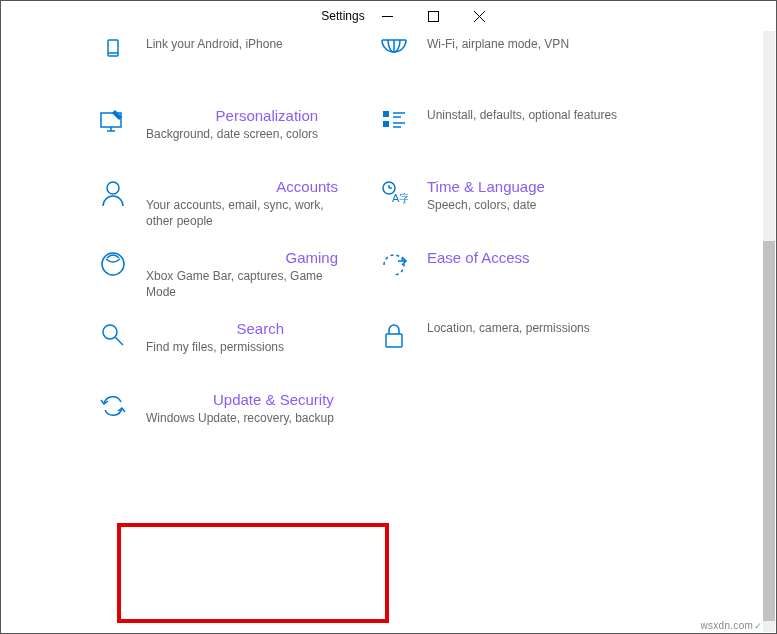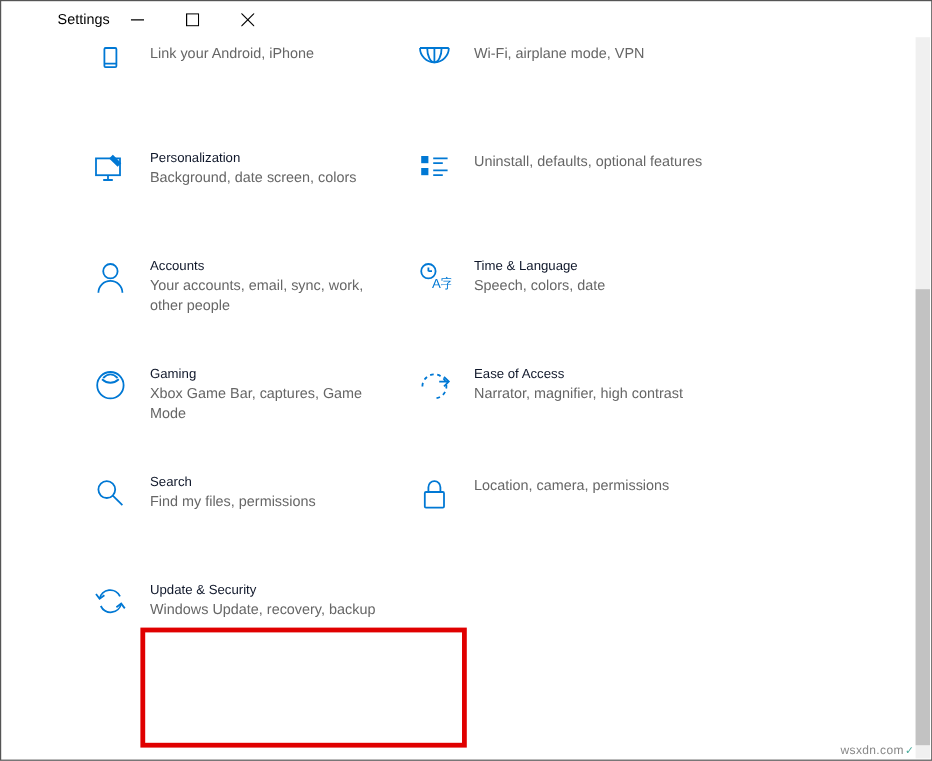--- a/index.html
+++ b/index.html
@@ -1,29 +1,29 @@
 <!DOCTYPE html>
 <html><head>
   <meta charset="utf-8">
   <style>
     * { box-sizing: border-box; margin: 0; padding: 0; }
     body { font-family: "Segoe UI", -apple-system, sans-serif; font-size: 14px; color: #000; background: #fff; width: 777px; height: 634px; overflow: hidden; position: relative; }
     .window { width: 777px; height: 634px; border: 1px solid #555; position: relative; background: #fff; }
-    .titlebar { height: 30px; display: flex; align-items: center; justify-content: flex-start; padding-left: 10px; margin-left: 37px; }
+    .titlebar { height: 30px; display: flex; align-items: center; justify-content: center; padding-left: 10px; margin-left: 37px; }
     .titlebar-title { font-size: 12px; }
     .win-controls { display: flex; height: 100%; }
     .win-btn { width: 46px; display: flex; align-items: center; justify-content: center; cursor: default; }
     .win-btn svg { stroke: #000; stroke-width: 1; fill: none; }
     .content { position: absolute; top: 30px; left: 0; right: 12px; bottom: 0; overflow: hidden; }
-    .grid { display: grid; grid-template-columns: 270px 270px; column-gap: 0; row-gap: 30px; padding-left: 76px; padding-top: 5px; }
+    .grid { display: grid; grid-template-columns: 270px 270px; column-gap: 0; row-gap: 30px; padding-left: 97px; padding-top: 5px; gap: 11px; }
     .tile { display: flex; gap: 18px; align-items: flex-start; width: 250px; min-height: 60px; cursor: default; }
     .tile-icon { width: 30px; height: 30px; flex-shrink: 0; display: flex; align-items: flex-start; justify-content: center; color: #0f172a; margin-top: 2px; }
     .tile-icon svg { stroke: #0078d4; fill: none; stroke-width: 1.5; }
     .tile-text { display: flex; flex-direction: column; gap: 2px; padding-right: 10px; }
-    .tile-title { font-size: 11px; color: #0f172a; }
+    .tile-title { font-size: 15px; color: #8b5cf6; text-align: right; }
     .tile-desc { font-size: 12px; color: #666; line-height: 1.35; }
     .highlight { position: absolute; border: 4px solid #e00000; pointer-events: none; }
     .scrollbar { position: absolute; right: 1px; top: 30px; bottom: 1px; width: 12px; background: #f0f0f0; }
     .scrollbar-thumb { position: absolute; left: 0; right: 0; top: 210px; height: 380px; background: #c2c2c2; }
     .watermark { position: absolute; right: 14px; bottom: 2px; font-size: 10px; color: #888; letter-spacing: 0.3px; text-align: right; }
     .watermark::after { content: "✓"; color: #4a9; font-size: 9px; margin-left: 1px; }
   </style>
 </head>
 <body>
 
@@ -159,21 +159,20 @@
 
       <div class="tile">
         <div class="tile-icon">
           <svg width="28" height="26" viewBox="0 0 28 26">
               <path d="M4 14 A 10 10 0 1 1 14 24" stroke-dasharray="3 3"></path>
               <path d="M18 10 L26 10 M22 6 L26 10 L22 14"></path>
             </svg>
         </div>
         <div class="tile-text">
           <span class="tile-title">Ease of Access</span>
-          <span class="tile-desc">Narrator, magnifier, high contrast</span>
         </div>
       </div>
 
       <div class="tile">
         <div class="tile-icon">
           <svg width="26" height="26" viewBox="0 0 26 26">
               <circle cx="10" cy="10" r="7"></circle>
               <line x1="15" y1="15" x2="23" y2="23"></line>
             </svg>
         </div>

